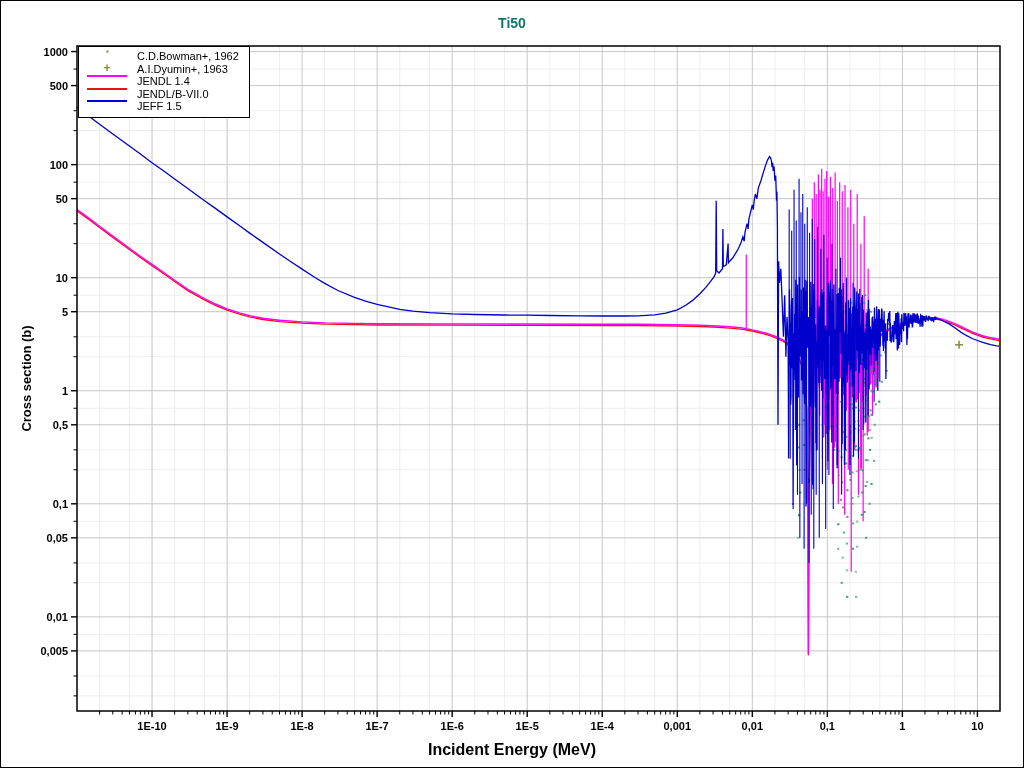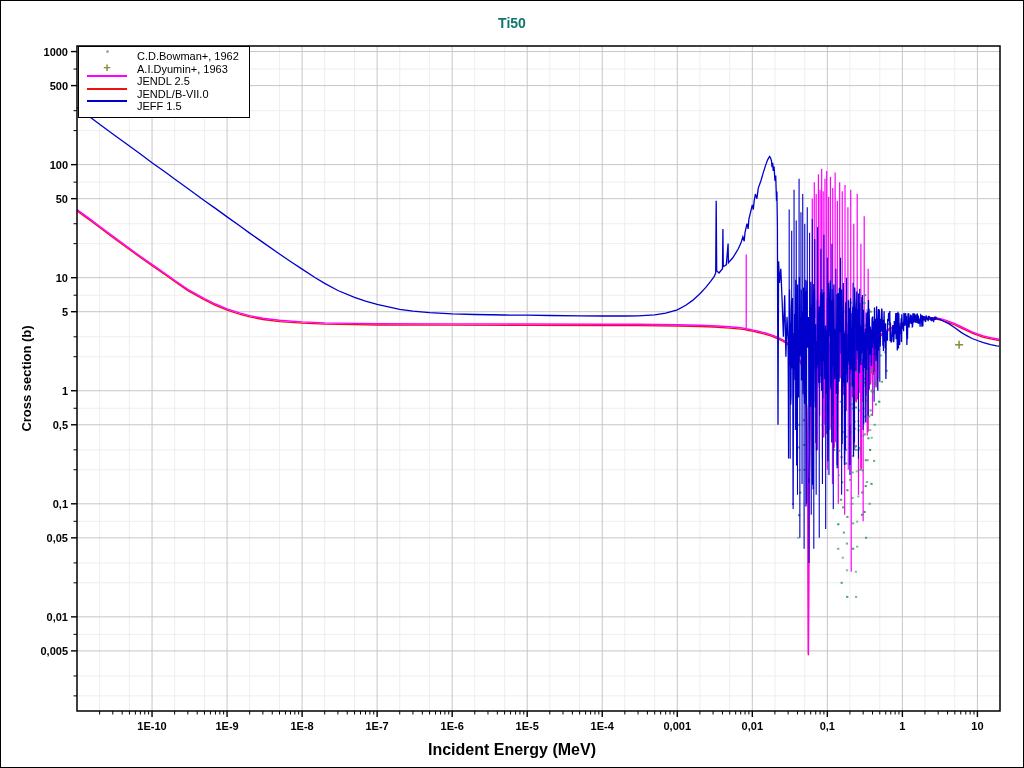--- a/index.html
+++ b/index.html
@@ -568,21 +568,21 @@
     <div class="lrow">
       <span class="lmark">
           <span class="lplus" style="color: rgb(138, 138, 60);">+</span>
         </span>
       <span>A.I.Dyumin+, 1963</span>
     </div>
     <div class="lrow">
       <span class="lmark">
           <span class="lline" style="border-top-color: rgb(255, 0, 255);"></span>
         </span>
-      <span>JENDL 2.5</span>
+      <span>JENDL 1.4</span>
     </div>
     <div class="lrow">
       <span class="lmark">
           <span class="lline" style="border-top-color: rgb(238, 17, 17);"></span>
         </span>
       <span>JENDL/B-VII.0</span>
     </div>
     <div class="lrow">
       <span class="lmark">
           <span class="lline" style="border-top-color: rgb(0, 0, 204);"></span>

